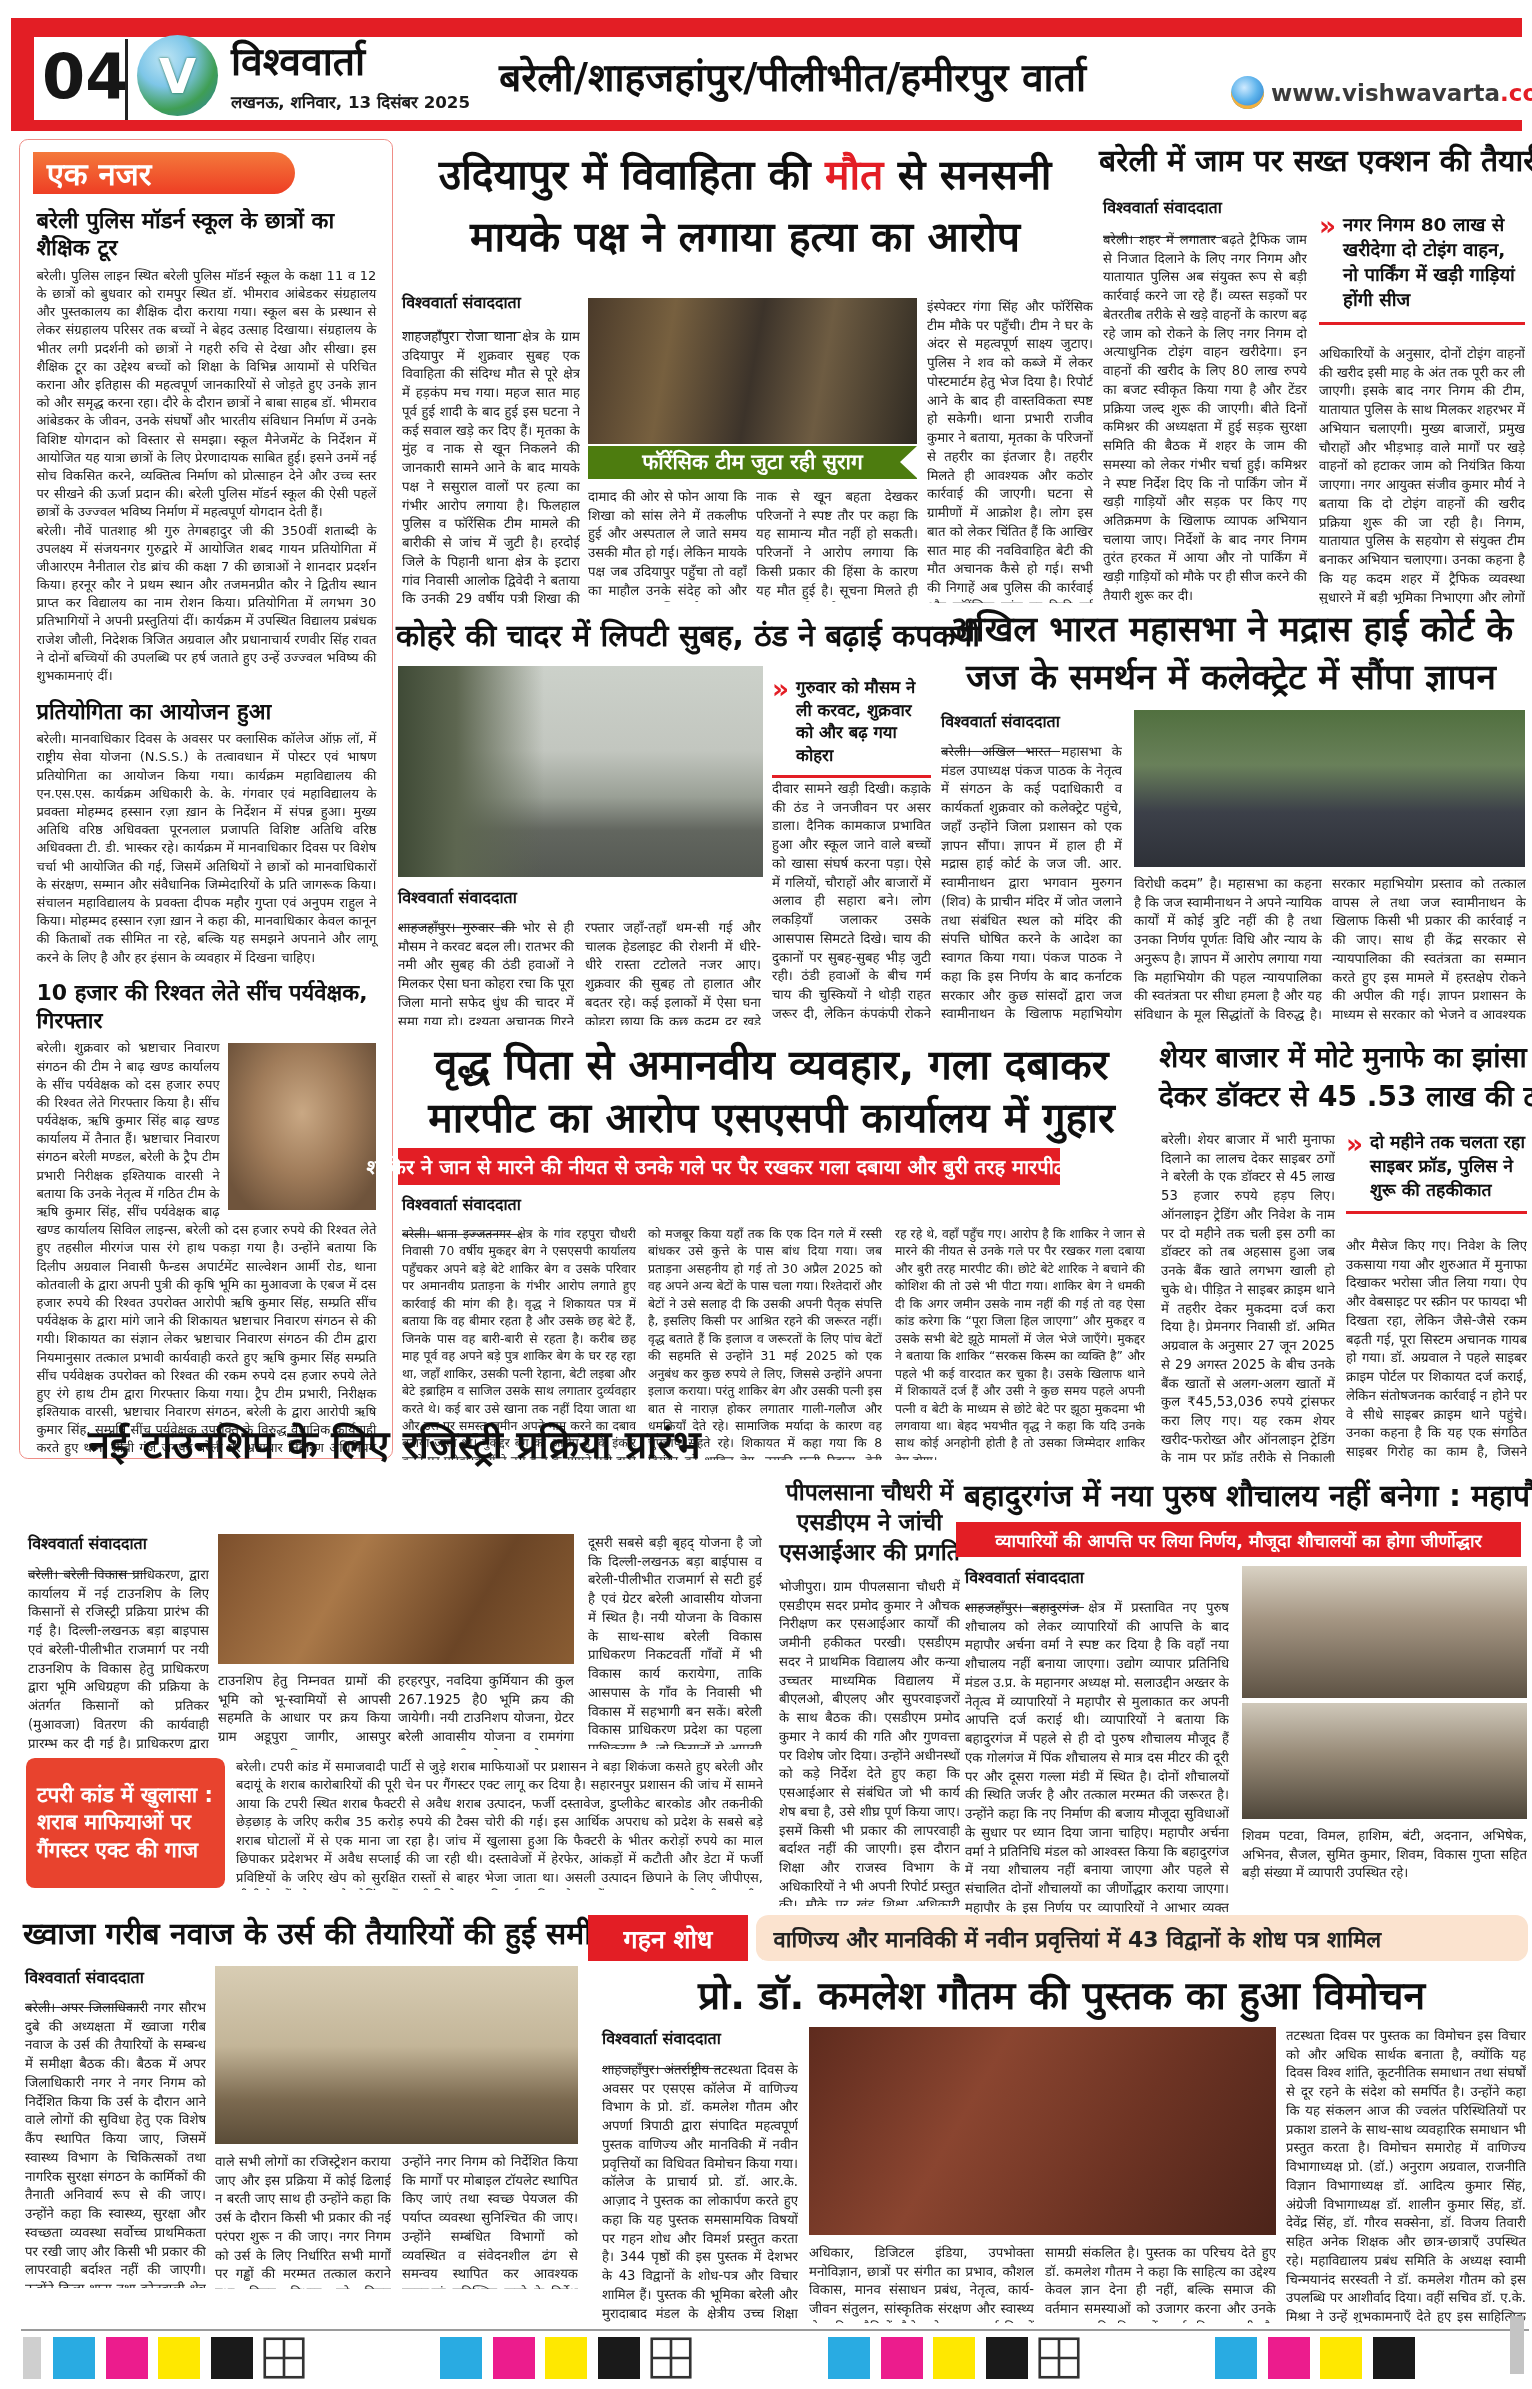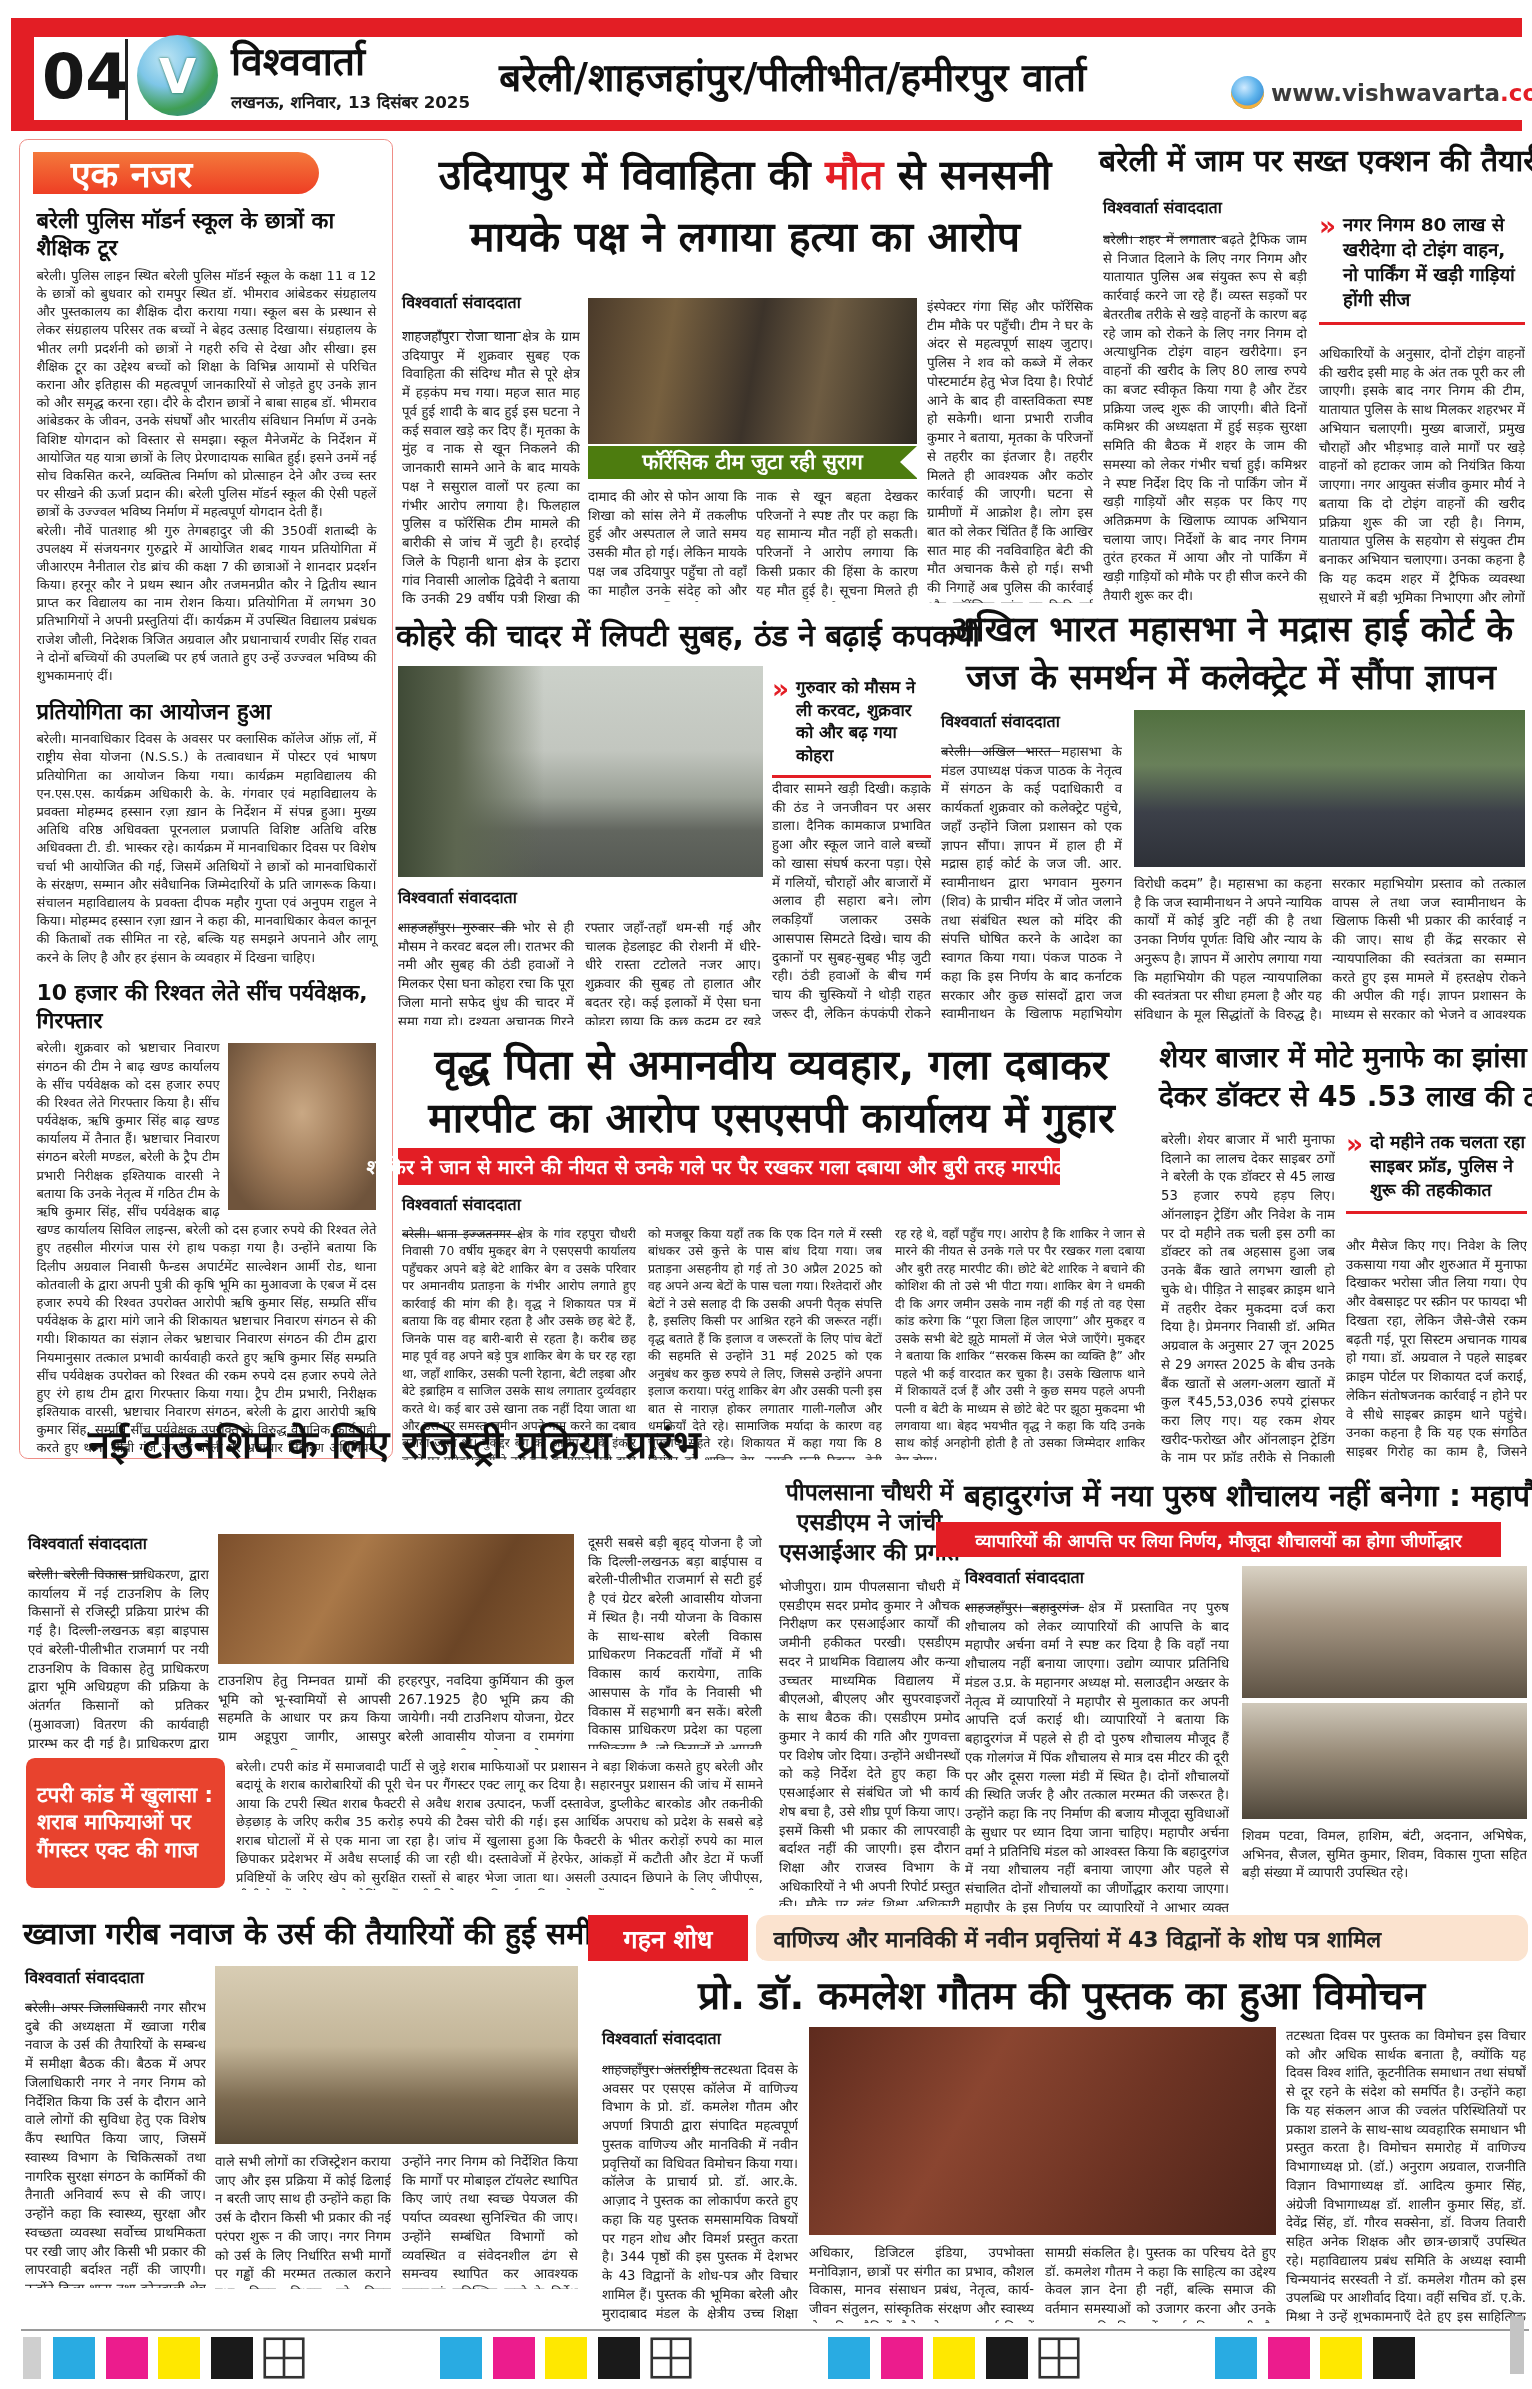--- a/index.html
+++ b/index.html
@@ -22,22 +22,22 @@
   .ph-lead{background:linear-gradient(100deg,#4a3a2a 0%,#77603f 25%,#3c332a 50%,#6e5c42 70%,#2f2a22 100%),radial-gradient(circle at 70% 30%,#b5a185,#6a543a);}
   .ph-fog{background:linear-gradient(90deg,#3f4a36 0%,#5d6650 16%,rgba(200,205,198,0) 40%),linear-gradient(180deg,#ccd1ca 0%,#c2c6bf 40%,#9aa096 62%,#62665f 78%,#555953 100%);}
   .ph-group{background:linear-gradient(180deg,#51703f 0%,#69805a 35%,#3c4049 65%,#2e3138 100%);}
   .ph-portrait{background:radial-gradient(ellipse at 50% 42%,#c9a884 0%,#a07c5a 45%,#6f543c 85%);}
   .ph-office{background:linear-gradient(120deg,#7c4f2c 0%,#a97848 35%,#6b4526 70%,#8a5d33 100%);}
   .ph-meet1{background:linear-gradient(180deg,#d9d2c4 0%,#a59683 40%,#5d5244 100%);}
   .ph-meet2{background:linear-gradient(180deg,#cfc8ba 0%,#978a77 45%,#4e463a 100%);}
   .ph-conf{background:linear-gradient(180deg,#d8cdb4 0%,#c3b598 45%,#7c6a50 75%,#5a4c38 100%);}
   .ph-book{background:linear-gradient(120deg,#5e2b1e 0%,#8a4530 35%,#6e3424 65%,#4c241a 100%);}
   .ogbox{border:1.8px solid #ef8d86;border-radius:8.8px;}
-  .pill{background:linear-gradient(180deg,#f4793b,#ee3e24);color:#fff;font-weight:700;font-size:36px;
-        border-radius:0 23px 23px 0;display:flex;align-items:center;padding-left:38px;}
+  .pill{background:linear-gradient(180deg,#f4793b,#ee3e24);color:#fff;font-weight:700;font-size:31px;
+        border-radius:0 23px 23px 0;display:flex;align-items:center;padding-left:14px;}
   .og-h{font-weight:700;font-size:22px;line-height:1.25;margin:12.3px 0 5.3px 0;color:#101010;}
   .og-b{font-size:13px;line-height:1.4;text-align:justify;margin:0;color:#1c1c1c;}
   .strip{background:#fbe3cf;border-radius:12.3px;color:#222;font-weight:700;display:flex;align-items:center;padding:0 17.6px;white-space:nowrap;}
   .sq{display:inline-block;width:42px;height:42px;margin-right:10.6px;}
   .c{background:#29abe2;}.m{background:#ec1c8d;}.y{background:#ffe800;}.k{background:#1a1a1a;}
   .reggroup{display:flex;align-items:center;}
   .web{font-weight:700;font-size:23px;color:#3b3b3b;}
   .web .tld{color:#e31e25;}
   .brand{font-weight:700;font-size:39px;color:#101010;line-height:1;}
   .pn{font-weight:700;font-size:62px;line-height:1;color:#161616;}
@@ -154,21 +154,21 @@
   <div class="abs body clip" style="left:588px;top:1534px;width:174px;height:215px;">दूसरी सबसे बड़ी बृहद् योजना है जो कि दिल्ली-लखनऊ बड़ा बाईपास व बरेली-पीलीभीत राजमार्ग से सटी हुई है एवं ग्रेटर बरेली आवासीय योजना में स्थित है। नयी योजना के विकास के साथ-साथ बरेली विकास प्राधिकरण निकटवर्ती गाँवों में भी विकास कार्य करायेगा, ताकि आसपास के गाँव के निवासी भी विकास में सहभागी बन सकें। बरेली विकास प्राधिकरण प्रदेश का पहला प्राधिकरण है, जो किसानों से आपसी सहमति के साथ भूमि क्रय करके आवासीय योजना का विकास कर रहा है।</div>
 
   <div class="abs" style="left:26.4px;top:1758px;width:199px;height:130px;background:#e8432e;border-radius:8.8px;color:#fff;
        font-weight:700;font-size:21px;line-height:1.3;display:flex;align-items:center;padding:0 10.6px;box-sizing:border-box;">टपरी कांड में खुलासा : शराब माफियाओं पर गैंगस्टर एक्ट की गाज</div>
   <div class="abs body clip" style="left:236px;top:1758px;width:527px;height:132px;font-size:13px;">बरेली। टपरी कांड में समाजवादी पार्टी से जुड़े शराब माफियाओं पर प्रशासन ने बड़ा शिकंजा कसते हुए बरेली और बदायूं के शराब कारोबारियों की पूरी चेन पर गैंगस्टर एक्ट लागू कर दिया है। सहारनपुर प्रशासन की जांच में सामने आया कि टपरी स्थित शराब फैक्टरी से अवैध शराब उत्पादन, फर्जी दस्तावेज, डुप्लीकेट बारकोड और तकनीकी छेड़छाड़ के जरिए करीब 35 करोड़ रुपये की टैक्स चोरी की गई। इस आर्थिक अपराध को प्रदेश के सबसे बड़े शराब घोटालों में से एक माना जा रहा है। जांच में खुलासा हुआ कि फैक्टरी के भीतर करोड़ों रुपये का माल छिपाकर प्रदेशभर में अवैध सप्लाई की जा रही थी। दस्तावेजों में हेरफेर, आंकड़ों में कटौती और डेटा में फर्जी प्रविष्टियों के जरिए खेप को सुरक्षित रास्तों से बाहर भेजा जाता था। असली उत्पादन छिपाने के लिए जीपीएस, सीसी कैमरों और बारकोड ट्रैकिंग में तकनीकी छेड़छाड़ की गई, ताकि अवैध ट्रकों का पता न लग सके। डीएम मनीष बंसल की अनुमति पर जिन लोगों पर गैंगस्टर एक्ट लगाया गया है।</div>
 
   <div class="abs" style="left:779px;top:1478px;width:181px;font-weight:700;font-size:23px;line-height:1.3;text-align:center;">पीपलसाना चौधरी में एसडीएम ने जांची एसआईआर की प्रगति</div>
   <div class="abs body clip" style="left:779px;top:1578px;width:181px;height:328px;">भोजीपुरा। ग्राम पीपलसाना चौधरी में एसडीएम सदर प्रमोद कुमार ने औचक निरीक्षण कर एसआईआर कार्यों की जमीनी हकीकत परखी। एसडीएम सदर ने प्राथमिक विद्यालय और कन्या उच्चतर माध्यमिक विद्यालय में बीएलओ, बीएलए और सुपरवाइजरों के साथ बैठक की। एसडीएम प्रमोद कुमार ने कार्य की गति और गुणवत्ता पर विशेष जोर दिया। उन्होंने अधीनस्थों को कड़े निर्देश देते हुए कहा कि एसआईआर से संबंधित जो भी कार्य शेष बचा है, उसे शीघ्र पूर्ण किया जाए। इसमें किसी भी प्रकार की लापरवाही बर्दाश्त नहीं की जाएगी। इस दौरान शिक्षा और राजस्व विभाग के अधिकारियों ने भी अपनी रिपोर्ट प्रस्तुत की। मौके पर खंड शिक्षा अधिकारी विवेक शर्मा, सुपरवाइजर व लेखपाल सौरभ कुमार, तथा ग्राम प्रधान बीरेंद्र सिंह शाही, कोटेदार, व ग्रामीण उपस्थित रहे।</div>
 
   <div class="abs hl" style="left:964px;top:1478px;width:565px;font-size:30px;">बहादुरगंज में नया पुरुष शौचालय नहीं बनेगा : महापौर</div>
-  <div class="abs bar" style="left:936px;top:1522px;width:565px;height:35px;font-size:17.6px;">व्यापारियों की आपत्ति पर लिया निर्णय, मौजूदा शौचालयों का होगा जीर्णोद्धार</div>
+  <div class="abs bar" style="left:956px;top:1522px;width:565px;height:35px;font-size:17.6px;">व्यापारियों की आपत्ति पर लिया निर्णय, मौजूदा शौचालयों का होगा जीर्णोद्धार</div>
   <div class="abs" style="left:965px;top:1566px;"><span class="byline">विश्ववार्ता संवाददाता</span></div>
   <div class="abs body clip" style="left:965px;top:1599px;width:264px;height:315px;">शाहजहाँपुर। बहादुरगंज क्षेत्र में प्रस्तावित नए पुरुष शौचालय को लेकर व्यापारियों की आपत्ति के बाद महापौर अर्चना वर्मा ने स्पष्ट कर दिया है कि वहाँ नया शौचालय नहीं बनाया जाएगा। उद्योग व्यापार प्रतिनिधि मंडल उ.प्र. के महानगर अध्यक्ष मो. सलाउद्दीन अख्तर के नेतृत्व में व्यापारियों ने महापौर से मुलाकात कर अपनी आपत्ति दर्ज कराई थी। व्यापारियों ने बताया कि बहादुरगंज में पहले से ही दो पुरुष शौचालय मौजूद हैं एक गोलगंज में पिंक शौचालय से मात्र दस मीटर की दूरी पर और दूसरा गल्ला मंडी में स्थित है। दोनों शौचालयों की स्थिति जर्जर है और तत्काल मरम्मत की जरूरत है। उन्होंने कहा कि नए निर्माण की बजाय मौजूदा सुविधाओं के सुधार पर ध्यान दिया जाना चाहिए। महापौर अर्चना वर्मा ने प्रतिनिधि मंडल को आश्वस्त किया कि बहादुरगंज में नया शौचालय नहीं बनाया जाएगा और पहले से संचालित दोनों शौचालयों का जीर्णोद्धार कराया जाएगा। महापौर के इस निर्णय पर व्यापारियों ने आभार व्यक्त किया। बैठक में राजेंद्र गुप्ता, सैयद अनवर मिया, रफी ख़ान, नफीस ख़ान, मो. शाहिद, मो. नदीम, पवन गुप्ता, जुबैर ख़ान, फ़ैज़ ख़ान, एहतेशाम मंसूरी, आमिर शोज़ब, नाज़िम, विकास गुप्ता,</div>
   <div class="abs photo ph-meet1" style="left:1242px;top:1566px;width:285px;height:132px;"></div>
   <div class="abs photo ph-meet2" style="left:1242px;top:1703px;width:285px;height:116px;"></div>
   <div class="abs body clip" style="left:1242px;top:1827px;width:285px;height:88px;">शिवम पटवा, विमल, हाशिम, बंटी, अदनान, अभिषेक, अभिनव, सैजल, सुमित कुमार, शिवम, विकास गुप्ता सहित बड़ी संख्या में व्यापारी उपस्थित रहे।</div>
 
   <div class="abs hl" style="left:23px;top:1916px;width:560px;font-size:30px;">ख्वाजा गरीब नवाज के उर्स की तैयारियों की हुई समीक्षा</div>
   <div class="abs" style="left:25px;top:1966px;"><span class="byline">विश्ववार्ता संवाददाता</span></div>
   <div class="abs body clip" style="left:25px;top:1999px;width:181px;height:289px;">बरेली। अपर जिलाधिकारी नगर सौरभ दुबे की अध्यक्षता में ख्वाजा गरीब नवाज के उर्स की तैयारियों के सम्बन्ध में समीक्षा बैठक की। बैठक में अपर जिलाधिकारी नगर ने नगर निगम को निर्देशित किया कि उर्स के दौरान आने वाले लोगों की सुविधा हेतु एक विशेष कैंप स्थापित किया जाए, जिसमें स्वास्थ्य विभाग के चिकित्सकों तथा नागरिक सुरक्षा संगठन के कार्मिकों की तैनाती अनिवार्य रूप से की जाए। उन्होंने कहा कि स्वास्थ्य, सुरक्षा और स्वच्छता व्यवस्था सर्वोच्च प्राथमिकता पर रखी जाए और किसी भी प्रकार की लापरवाही बर्दाश्त नहीं की जाएगी। उन्होंने किला थाना तथा कोतवाली क्षेत्र स्थित मस्जिदों के आस-पास पुलिस बल की पर्याप्त तैनाती के निर्देश दिए ताकि भीड़ प्रबंधन एवं सुरक्षा व्यवस्था सुचारु बनी रहे। उन्होंने कहा कि दरगाह में आने</div>
   <div class="abs photo ph-conf" style="left:215px;top:1966px;width:363px;height:178px;"></div>

